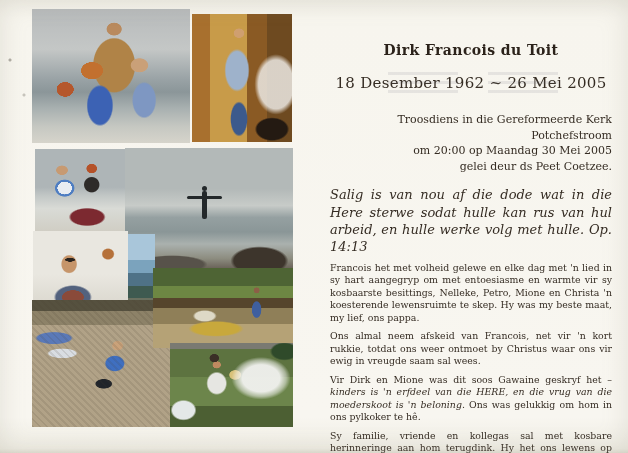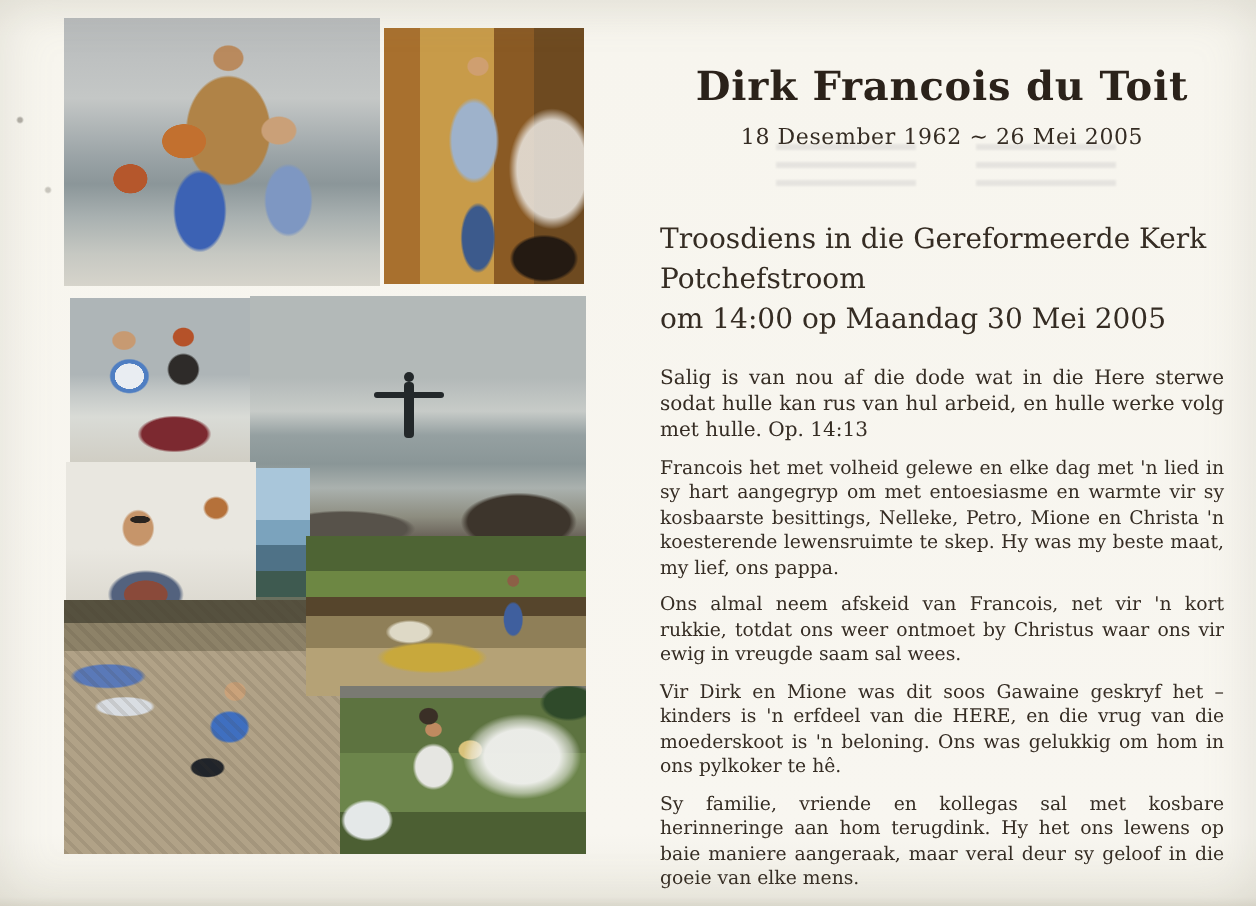--- a/index.html
+++ b/index.html
@@ -84,31 +84,31 @@
       radial-gradient(ellipse 36px 26px at 74% 42%, rgba(242,242,240,.95) 0 52%, rgba(242,242,240,.5) 70%, transparent 82%),
       radial-gradient(ellipse 8px 7px at 36% 18%, #3a2f26 0 55%, transparent 63%),
       radial-gradient(ellipse 7px 6px at 38% 26%, #bf8a60 0 55%, transparent 63%),
       radial-gradient(ellipse 16px 18px at 38% 48%, #e6e6e2 0 55%, transparent 65%),
       radial-gradient(ellipse 10px 8px at 53% 38%, #d9c27a 0 55%, transparent 63%),
       radial-gradient(ellipse 20px 16px at 11% 80%, #e4e8e8 0 55%, transparent 65%),
       radial-gradient(ellipse 22px 14px at 93% 10%, #2f4a2a 0 55%, transparent 66%),
       linear-gradient(180deg,#7a7a72 0 7%,#5d7340 7% 40%,#6c854b 40% 75%,#4c5f33 75% 100%);}
   
   .content{position:absolute;left:330px;top:26px;width:282px;}
-  .title{margin:5px;font-size:20px;font-weight:bold;text-align:center;letter-spacing:.4px;color:#2b221a;}
-  .dates{margin-top:7px;text-align:center;font-size:11px;letter-spacing:.3px;}
+  .title{margin:16px;font-size:14px;font-weight:bold;text-align:center;letter-spacing:.4px;color:#2b221a;}
+  .dates{margin-top:7px;text-align:center;font-size:15px;letter-spacing:.3px;}
   .bleed{position:absolute;left:58px;top:46px;width:180px;height:26px;opacity:.12;filter:blur(.6px);
     background:
       repeating-linear-gradient(180deg, #6a6c78 0 3px, transparent 3px 9px) 0 0/70px 100% no-repeat,
       repeating-linear-gradient(180deg, #6a6c78 0 3px, transparent 3px 9px) 100px 0/70px 100% no-repeat;}
-  .service{margin-top:36px;text-align:left;font-size:14px;line-height:1.42;}
+  .service{margin-top:20px;text-align:right;font-size:11px;line-height:1.42;}
   .bodycopy{margin-top:12px;font-size:9.4px;line-height:1.33;text-align:justify;}
   .bodycopy p{margin:0 0 6px 0;}
-  .verse{font-size:10px;}
-  .em{}
+  .verse{font-style:italic;font-size:13px;}
+  .em{font-style:italic;}
 </style>
 </head>
 <body>
 
 <div class="scan">
 
   <div class="collage">
     <div class="photo p-family" title="Family with children on a windy beach"></div>
     <div class="photo p-braai" title="Man tending a braai indoors"></div>
     <div class="photo p-panorama" title="Man with arms outstretched on a rocky shore">
@@ -122,21 +122,22 @@
     <div class="photo p-braaismoke" title="Man and child at a smoking braai in the garden"></div>
   </div>
 
   <div class="content">
     <div class="bleed"></div>
     <h1 class="title">Dirk Francois du Toit</h1>
     <div class="dates">18 Desember 1962 ~ 26 Mei 2005</div>
 
     <div class="service">
       <div>Troosdiens in die Gereformeerde Kerk Potchefstroom</div>
-      <div>om 14:00 op Maandag 30 Mei 2005</div>
+      <div>om 20:00 op Maandag 30 Mei 2005</div>
+      <div>gelei deur ds Peet Coetzee.</div>
     </div>
 
     <div class="bodycopy">
       <p class="verse"><span>Salig is van nou af die dode wat in die Here sterwe sodat hulle kan rus van hul arbeid, en hulle werke volg met hulle.</span>
         <span>Op. 14:13</span></p>
       <p>Francois het met volheid gelewe en elke dag met 'n lied in sy hart aangegryp om met entoesiasme en warmte vir sy kosbaarste besittings, Nelleke, Petro, Mione en Christa 'n koesterende lewensruimte te skep. Hy was my beste maat, my lief, ons pappa.</p>
       <p>Ons almal neem afskeid van Francois, net vir 'n kort rukkie, totdat ons weer ontmoet by Christus waar ons vir ewig in vreugde saam sal wees.</p>
       <p><span>Vir Dirk en Mione was dit soos Gawaine geskryf het – </span><span class="em">kinders is 'n erfdeel van die HERE, en die vrug van die moederskoot is 'n beloning.</span><span> Ons was gelukkig om hom in ons pylkoker te hê.</span></p>
       <p>Sy familie, vriende en kollegas sal met kosbare herinneringe aan hom terugdink. Hy het ons lewens op baie maniere aangeraak, maar veral deur sy geloof in die goeie van elke mens.</p>
 

